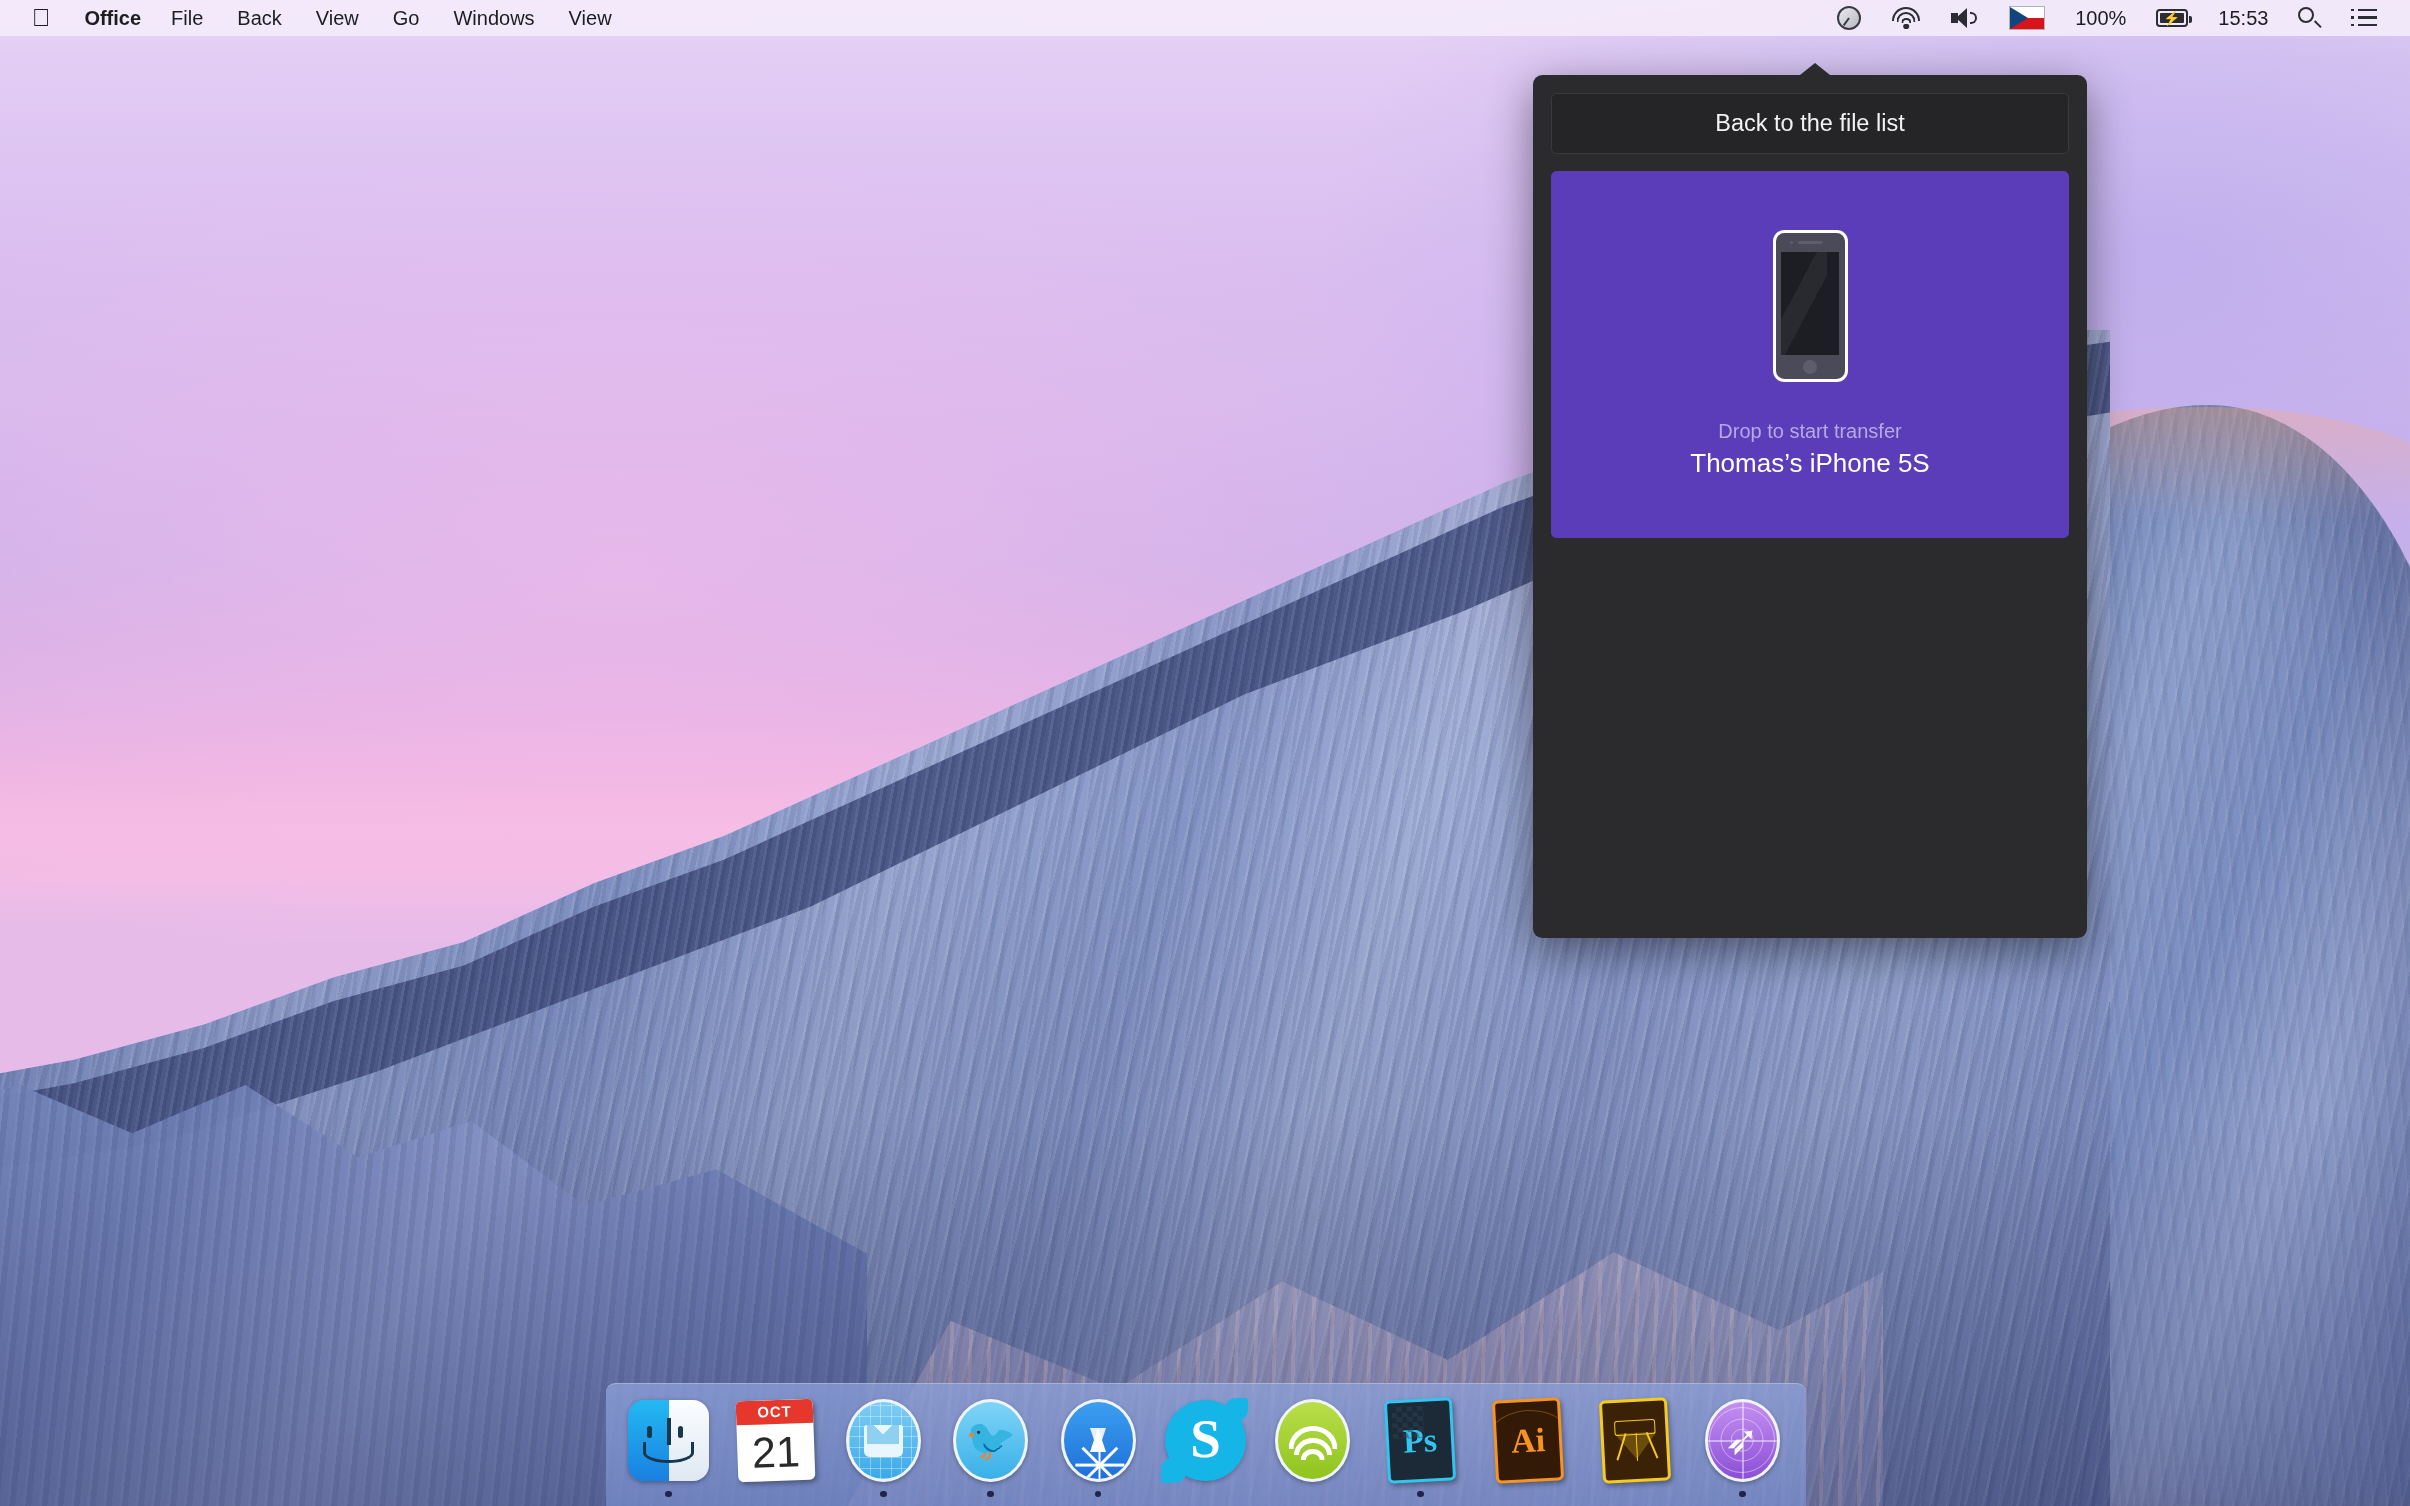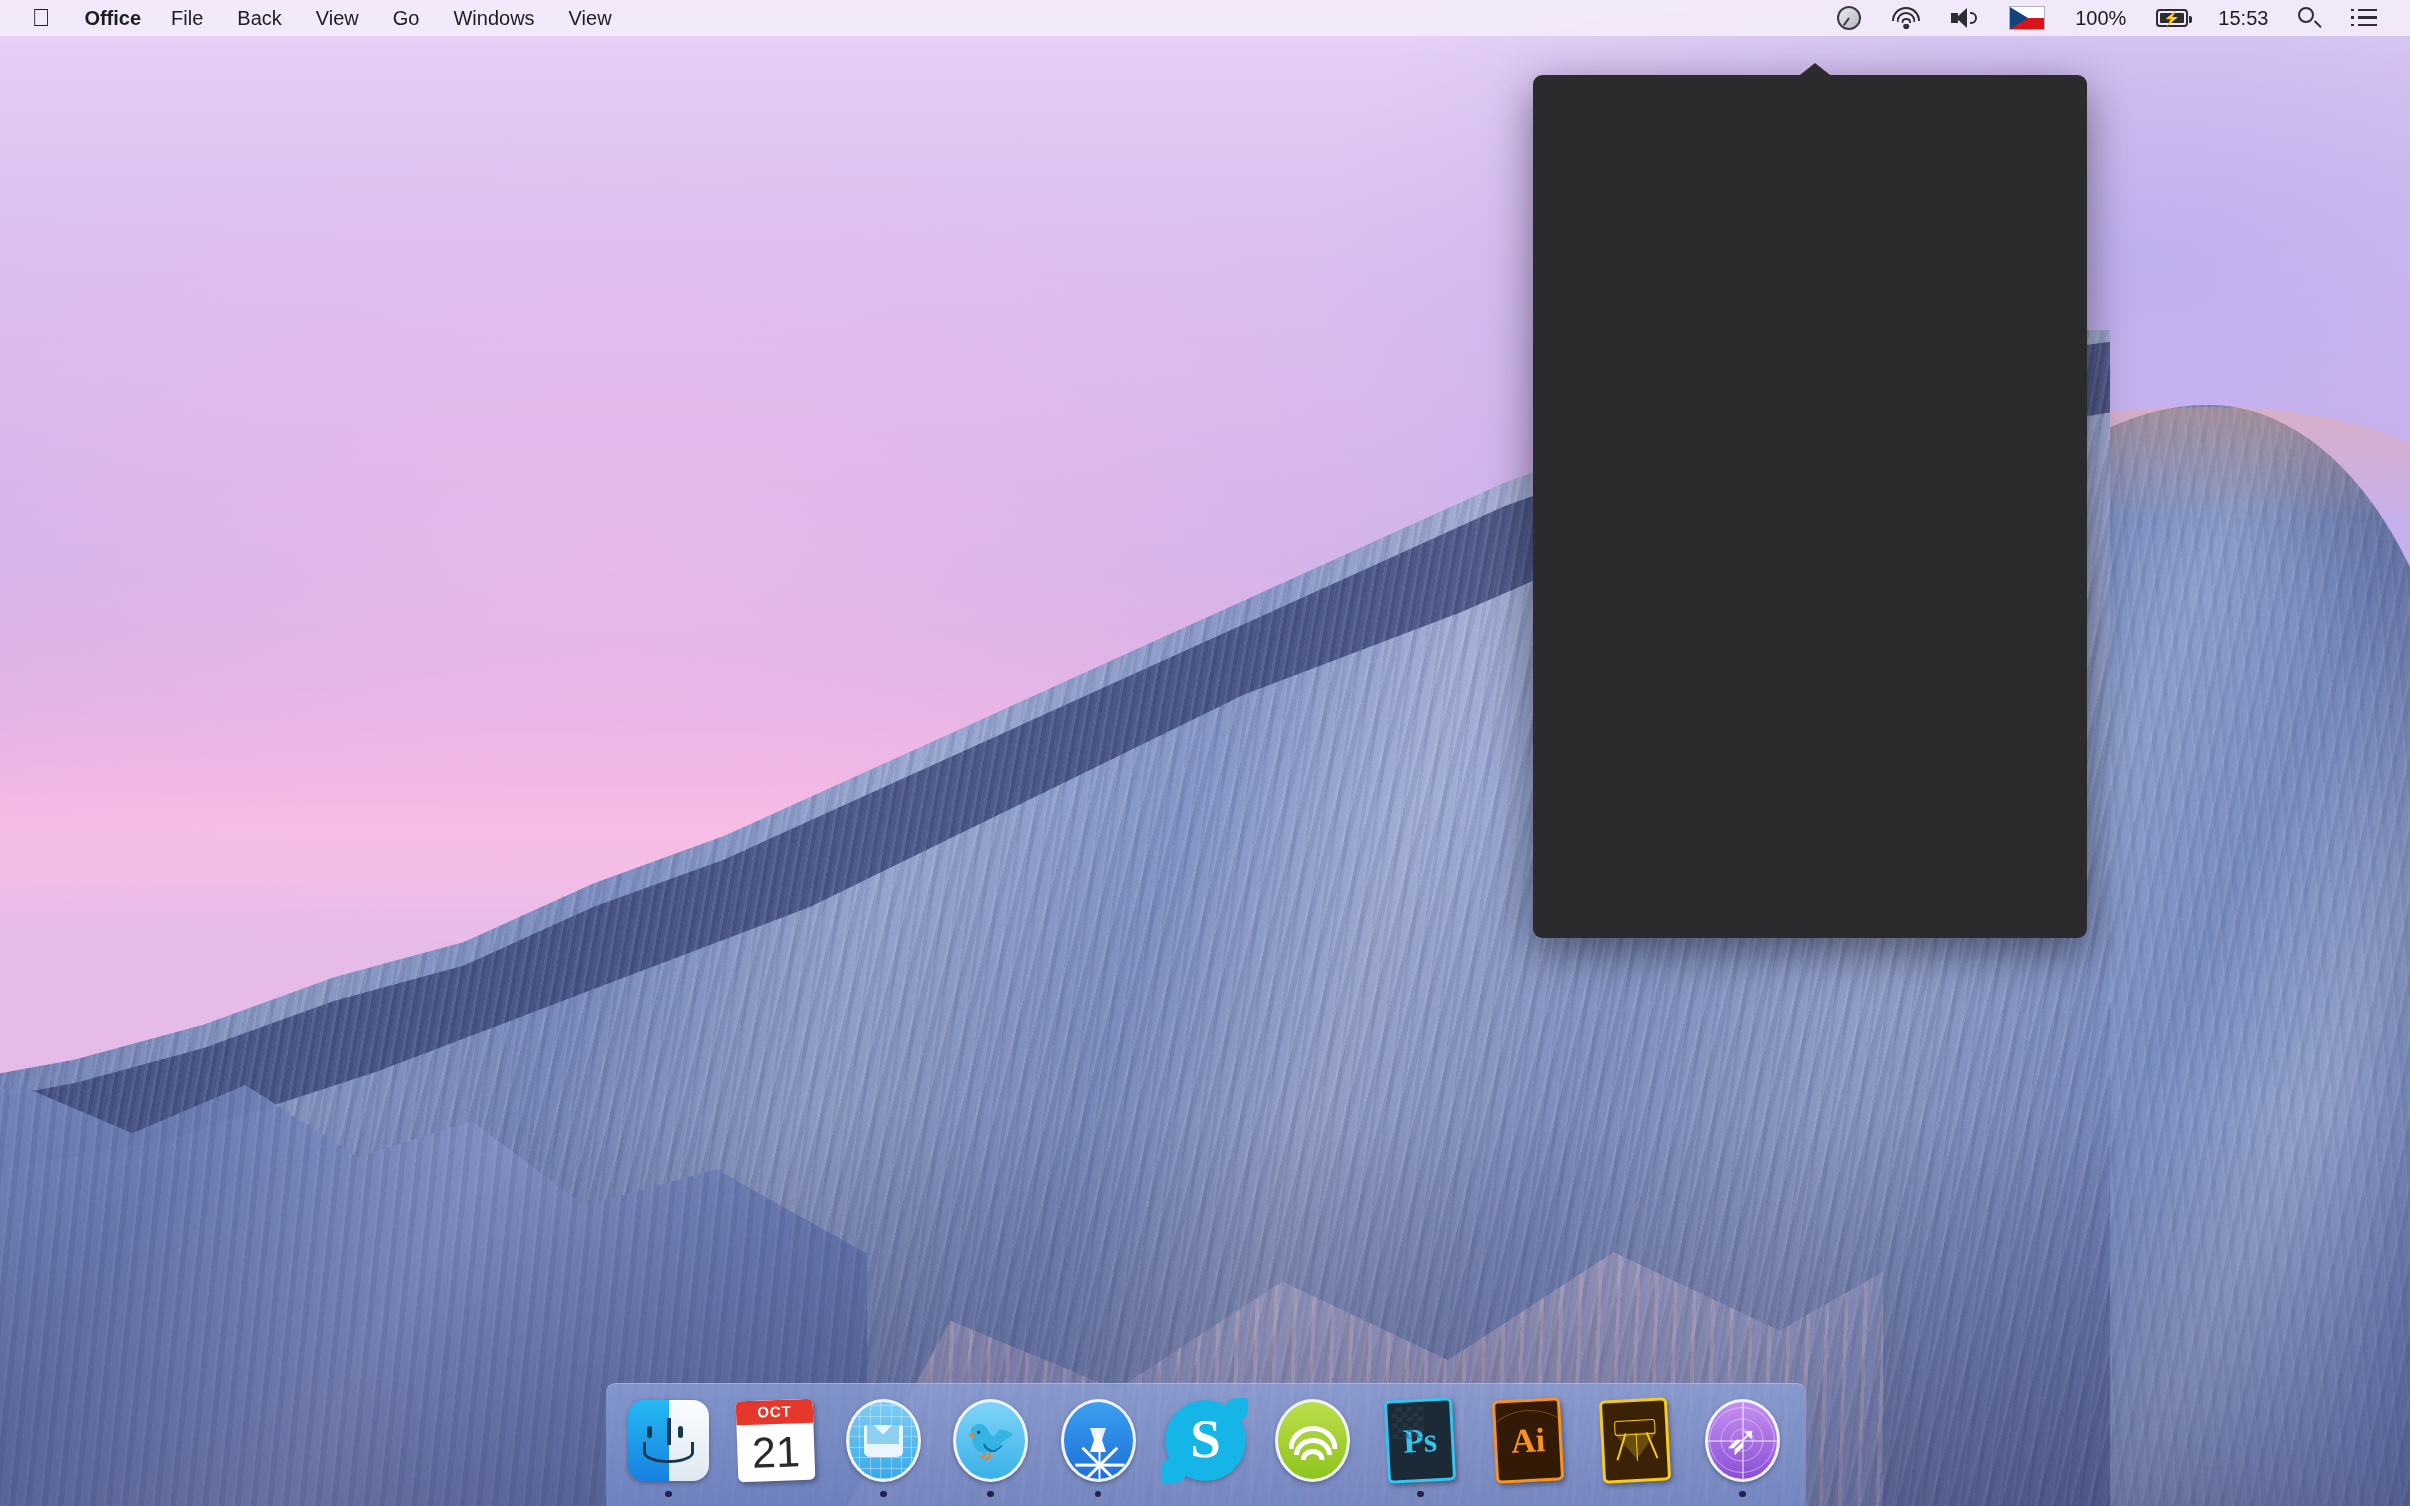--- a/index.html
+++ b/index.html
@@ -399,21 +399,34 @@
         <span class="dt r2"></span>
           <span class="ln r2"></span>
       </span>
     </div>
   </div>
 </div>
 
 <div id="panel-arrow"></div>
 <div id="panel">
 
-
+  <div class="back-btn">
+    <span>Back to the file list</span>
+  </div>
+
+  <div class="device-card">
+    <div class="iphone">
+      <span class="cam"></span>
+      <span class="spk"></span>
+      <span class="screen"></span>
+      <span class="home"></span>
+    </div>
+    <div class="dc-sub">Drop to start transfer</div>
+    <div class="dc-name">Thomas’s iPhone 5S</div>
+  </div>
 
 
 </div>
 
 <div id="dock">
 
   <div class="dock-slot">
     <div class="dock-ico">
       <div class="ic-finder">
           <span class="lf"></span>

